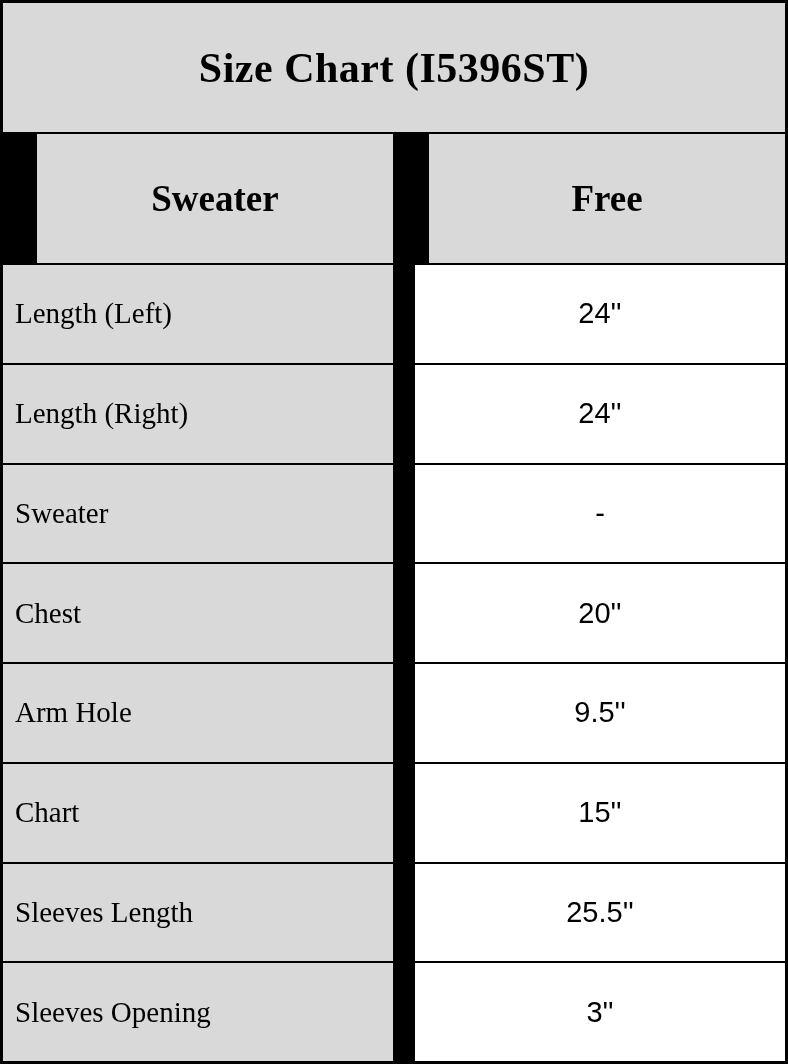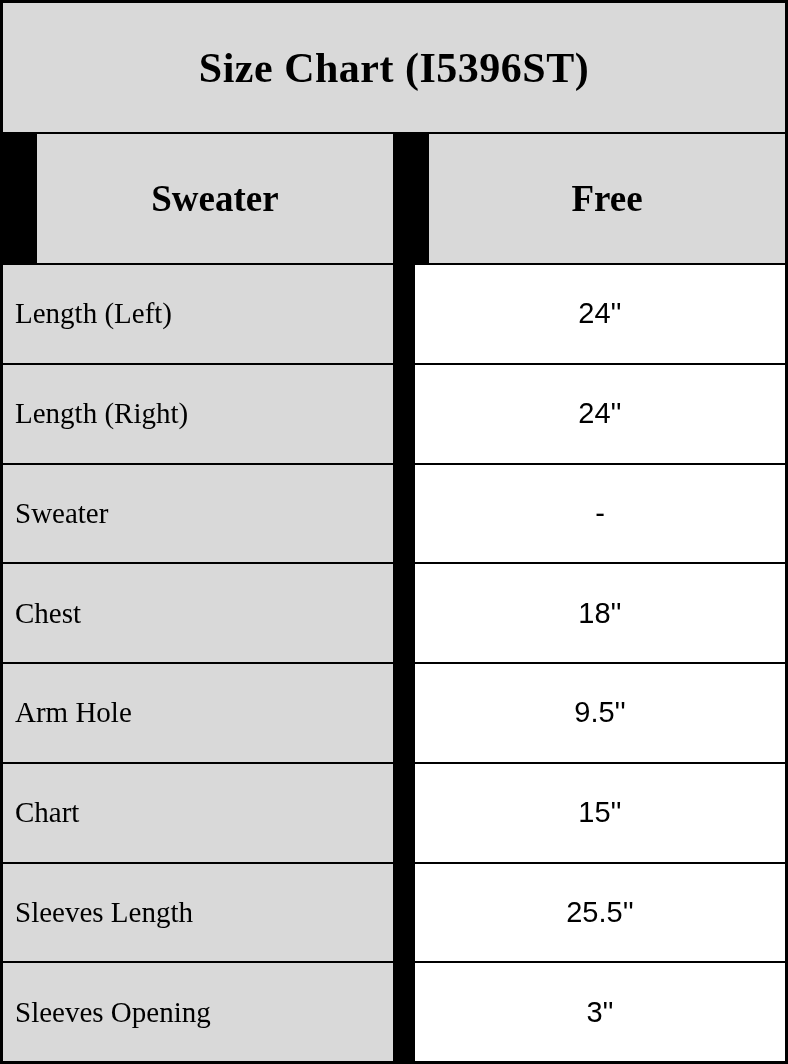--- a/index.html
+++ b/index.html
@@ -73,21 +73,21 @@
     <div class="cell gray label-cell">Length (Left)</div>
     <div class="cell white value-cell">24''</div>
 
     <div class="cell gray label-cell">Length (Right)</div>
     <div class="cell white value-cell">24''</div>
 
     <div class="cell gray label-cell">Sweater</div>
     <div class="cell white value-cell">-</div>
 
     <div class="cell gray label-cell">Chest</div>
-    <div class="cell white value-cell">18''</div>
+    <div class="cell white value-cell">20''</div>
 
     <div class="cell gray label-cell">Arm Hole</div>
     <div class="cell white value-cell">9.5''</div>
 
     <div class="cell gray label-cell">Chart</div>
     <div class="cell white value-cell">15''</div>
 
     <div class="cell gray label-cell">Sleeves Length</div>
     <div class="cell white value-cell">25.5''</div>
 

